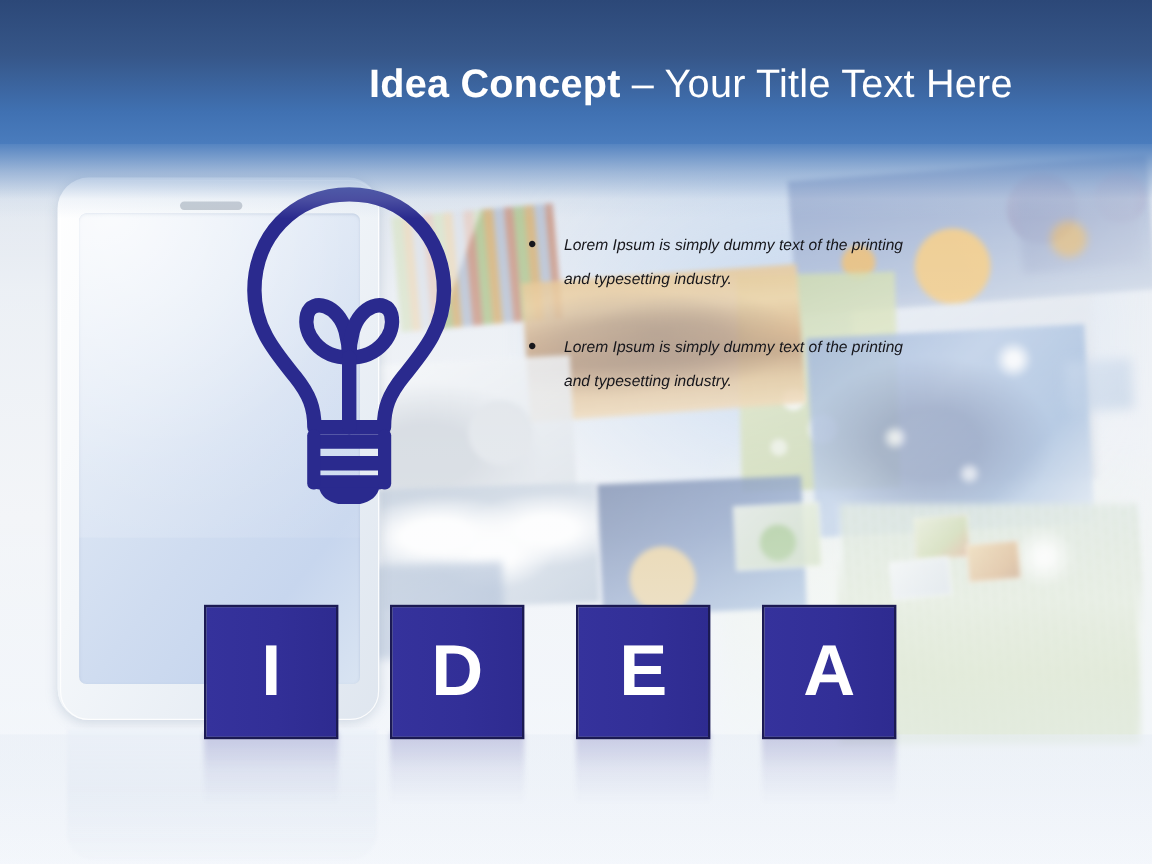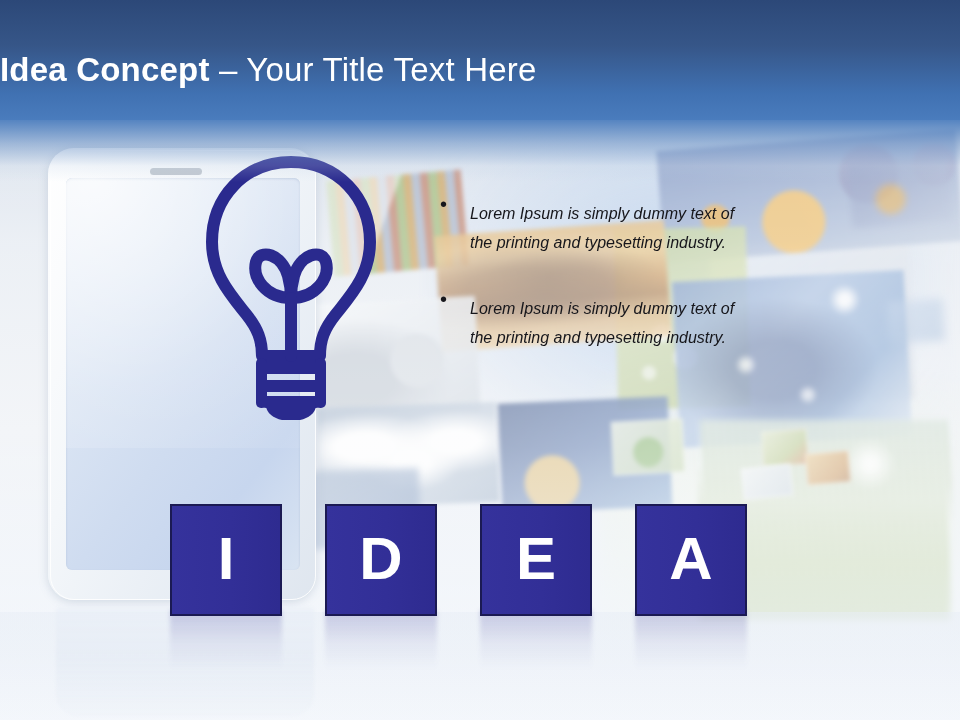--- a/index.html
+++ b/index.html
@@ -219,21 +219,21 @@
     left: 0; top: 120px; width: 960px; height: 62px;
     background: linear-gradient(to bottom,
       rgba(74,124,189,0.92) 0%,
       rgba(112,150,200,0.58) 38%,
       rgba(190,208,230,0.22) 74%,
       rgba(255,255,255,0) 100%);
   }
   .title {
     position: absolute;
     left: 0; top: 50px; width: 844px;
-    text-align: left;
+    text-align: right;
     color: #ffffff;
     font-size: 33px;
     line-height: 40px;
     letter-spacing: 0.2px;
     white-space: nowrap;
   }
   .title .strong { font-weight: bold; }
   .title .light  { font-weight: normal; }
 
   
@@ -309,24 +309,23 @@
     color: #17171c;
     font-size: 20px;
     line-height: 28px;
     text-align: left;
     padding-left: 6px;
   }
   .bullet-text {
     flex: 1 1 auto;
     color: #16161b;
     font-style: italic;
-    font-size: 16px;
+    font-size: 13px;
     line-height: 28.5px;
     font-family: "Liberation Sans", sans-serif;
-    margin-top: 10px;
   }
 
   
   .cubes {
     position: absolute;
     left: 160px; top: 468px;
     width: 640px; height: 160px;
   }
   .cube {
     position: absolute;

